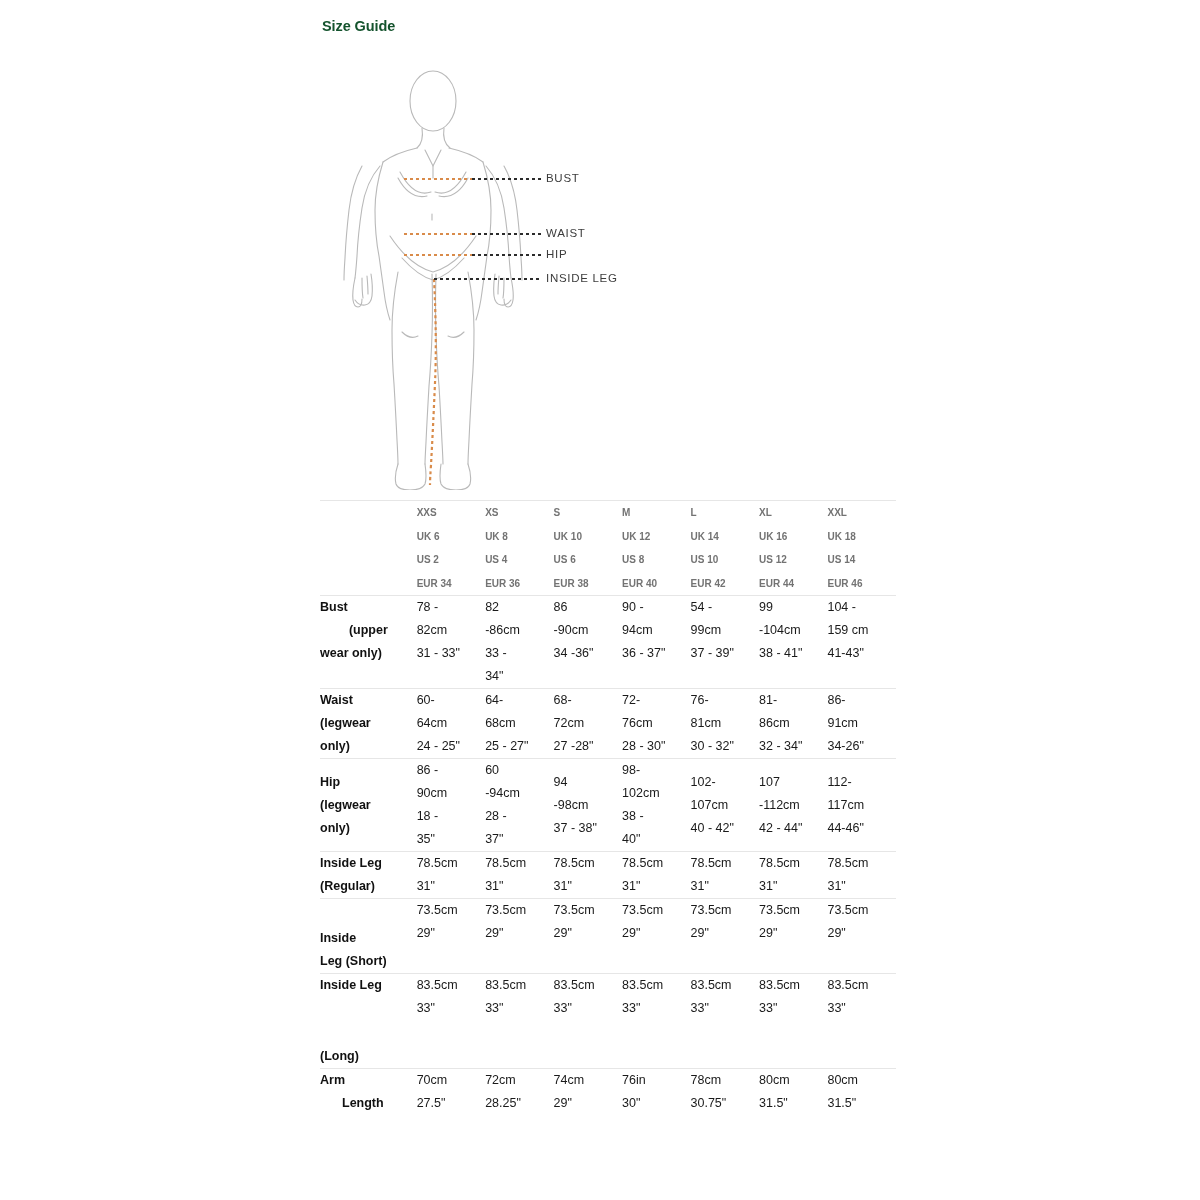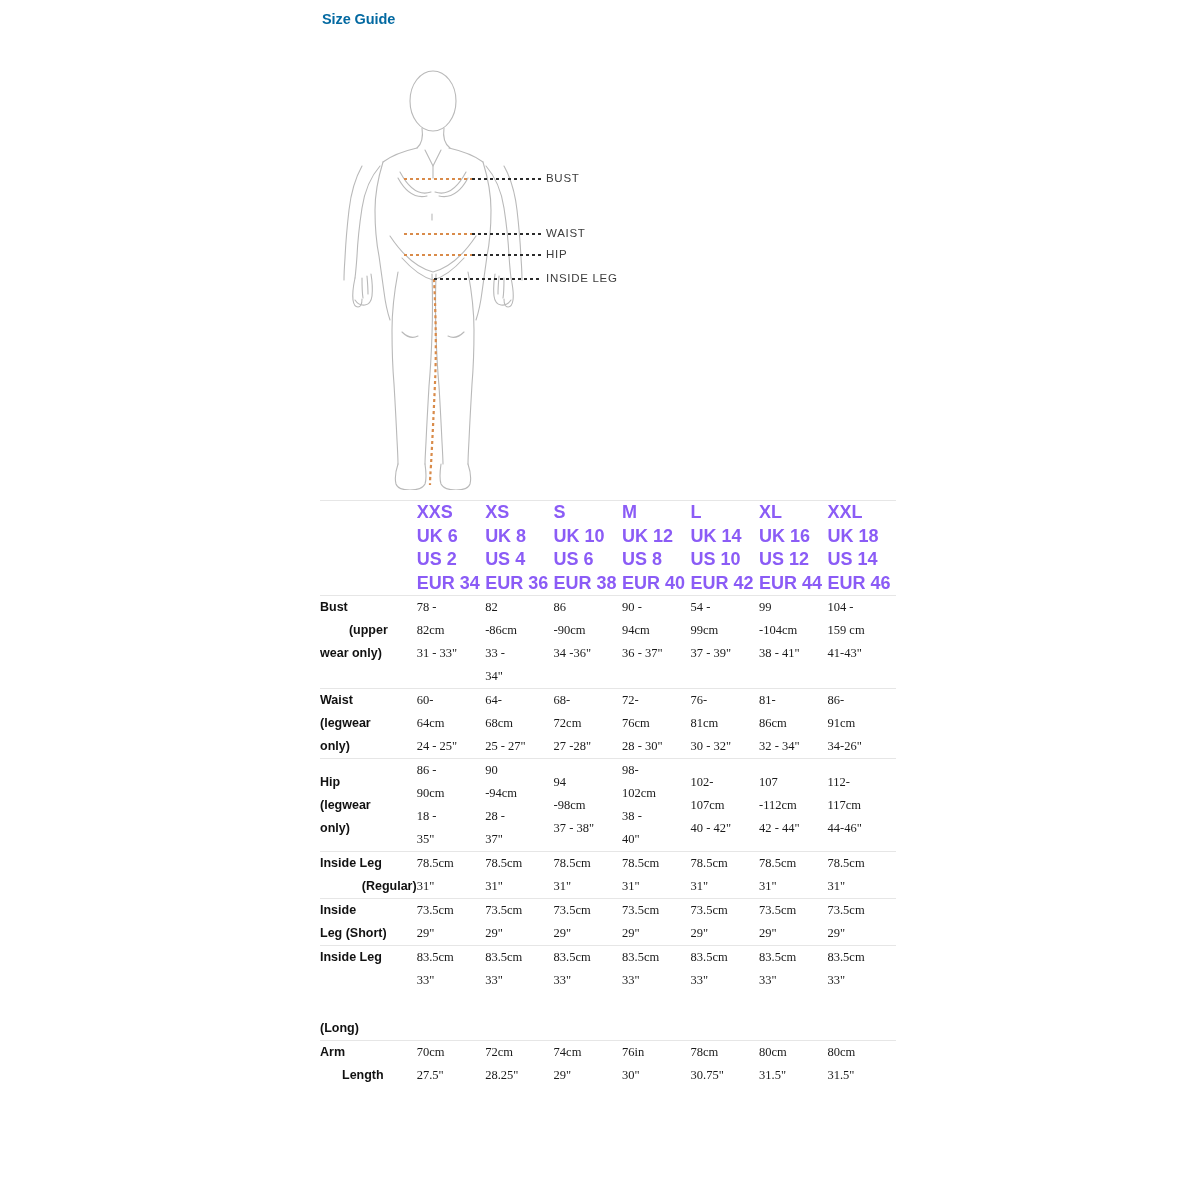--- a/index.html
+++ b/index.html
@@ -13,25 +13,25 @@
     font-family: "Liberation Sans", sans-serif;
     color: #111111;
     overflow: hidden;
     position: relative;
   }
 
   
   .page-title {
     position: absolute;
     left: 322px;
-    top: 11px;
+    top: 18px;
     font-size: 14.5px;
     font-weight: bold;
     letter-spacing: -0.1px;
-    color: #0369a1;
+    color: #14532d;
   }
 
   
   .figure-wrap {
     position: absolute;
     left: 320px;
     top: 60px;
     width: 580px;
     height: 430px;
   }
@@ -63,45 +63,44 @@
     border-top: 1px solid #e6e6e6;
     padding: 0;
     vertical-align: top;
     text-align: left;
   }
   .col-label { width: 96px; }
   .col-size  { width: 68px; }
 
   .hdr-cell {
     padding: 17px 6px 16px 0;
-    font-size: 18px;
+    font-size: 10px;
     font-weight: bold;
     line-height: 23.5px;
-    color: #8b5cf6;
+    color: #737373;
     white-space: nowrap;
     margin-left: 6px;
   }
   .hdr-cell .sz { display: block; }
 
   .row-label {
     padding: 19px 8px 18px 12px;
     font-size: 12.5px;
     font-weight: bold;
     line-height: 23px;
     color: #111111;
   }
   .row-label.mid { vertical-align: middle; }
 
   .val-cell {
     padding: 19px 6px 18px 0;
     font-size: 12.5px;
     font-weight: normal;
     line-height: 23px;
     color: #1a1a1a;
-    font-family: Liberation Serif, serif;
   }
   .val-cell.mid { vertical-align: middle; }
   .val-cell span { display: block; white-space: nowrap; }
 </style>
 </head>
 <body>
 
 <div class="page-title">Size Guide</div>
 
 <div class="figure-wrap">
@@ -329,21 +328,21 @@
           <span style="display: block;">(legwear</span>
           <span style="display: block;">only)</span>
         </td>
         <td class="val-cell">
           <span>86 -</span>
           <span>90cm</span>
           <span>18 -</span>
           <span>35"</span>
         </td>
         <td class="val-cell">
-          <span>90</span>
+          <span>60</span>
           <span>-94cm</span>
           <span>28 -</span>
           <span>37"</span>
         </td>
         <td class="val-cell mid">
           <span>94</span>
           <span>-98cm</span>
           <span>37 - 38"</span>
         </td>
         <td class="val-cell">
@@ -364,21 +363,21 @@
         </td>
         <td class="val-cell mid">
           <span>112-</span>
           <span>117cm</span>
           <span>44-46"</span>
         </td>
       </tr>
       <tr>
         <td class="row-label">
           <span style="display: block;">Inside Leg</span>
-          <span style="display: block; text-align: right;">(Regular)</span>
+          <span style="display: block;">(Regular)</span>
         </td>
         <td class="val-cell">
           <span>78.5cm</span>
           <span>31"</span>
         </td>
         <td class="val-cell">
           <span>78.5cm</span>
           <span>31"</span>
         </td>
         <td class="val-cell">
@@ -397,21 +396,21 @@
           <span>78.5cm</span>
           <span>31"</span>
         </td>
         <td class="val-cell">
           <span>78.5cm</span>
           <span>31"</span>
         </td>
       </tr>
       <tr>
         <td class="row-label">
-          <span style="display: block;">Inside</span>
+          <span style="display: block; margin-top: 28px;">Inside</span>
           <span style="display: block;">Leg (Short)</span>
         </td>
         <td class="val-cell">
           <span>73.5cm</span>
           <span>29"</span>
         </td>
         <td class="val-cell">
           <span>73.5cm</span>
           <span>29"</span>
         </td>

